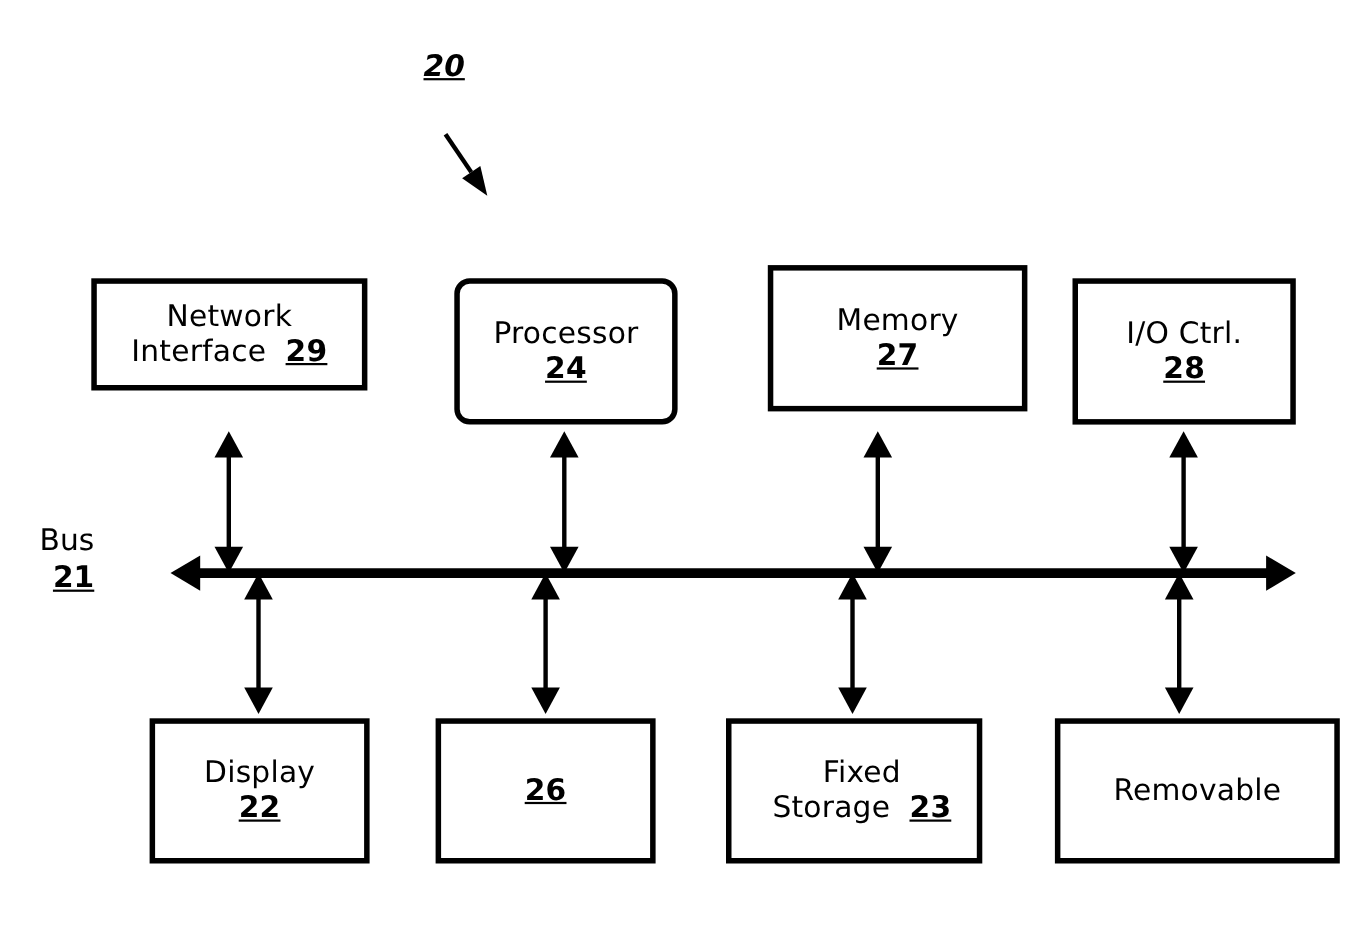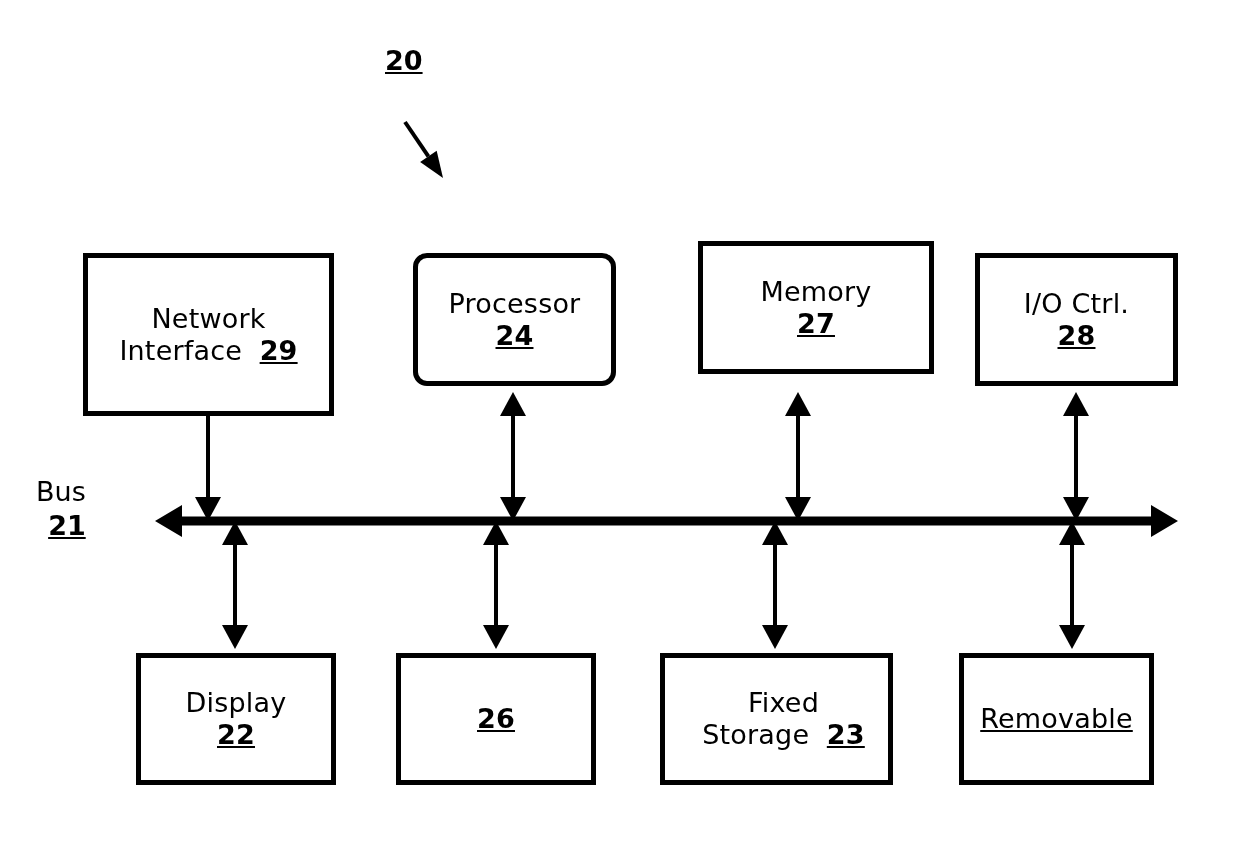--- a/index.html
+++ b/index.html
@@ -48,20 +48,21 @@
     font-weight: bold;
     text-decoration: underline;
     text-underline-offset: 2px;
   }
   .fig-label {
     position: absolute;
     font-size: 27px;
     font-weight: bold;
     text-decoration: underline;
     text-underline-offset: 2px;
+    font-style: italic;
   }
   .bus-label {
     position: absolute;
     font-size: 27px;
     text-align: right;
     line-height: 1.25;
   }
 </style>
 </head>
 <body>
@@ -123,21 +124,21 @@
           <polygon points="1178,521 1151,505 1151,537" fill="#000000"></polygon>
         </g>
         <g>
           <line x1="405" y1="122" x2="428.4009631232311" y2="156.48562986581427" stroke="#000000" stroke-width="4"></line>
           <polygon points="443,178 420.12620537931355,162.1006440491869 436.6757208671487,150.87061568244164" fill="#000000"></polygon>
         </g>
       </g>
   </svg>
 
   <div id="boxes-layer">
-      <div class="node-box" style="left: 83px; top: 253px; width: 251px; height: 163px;">
+      <div class="node-box" style="left: 83px; top: 253px; width: 251px; height: 102px;">
         <div class="node-line">Network</div>
         <div class="node-line">Interface&nbsp;&nbsp;<span class="ref-num">29</span></div>
       </div>
       <div class="node-box" style="left: 413px; top: 253px; width: 203px; height: 133px; border-radius: 14px;">
         <div class="node-line">Processor</div>
         <div class="node-line"><span class="ref-num">24</span></div>
       </div>
       <div class="node-box" style="left: 698px; top: 241px; width: 236px; height: 133px;">
         <div class="node-line">Memory</div>
         <div class="node-line"><span class="ref-num">27</span></div>
@@ -150,18 +151,18 @@
         <div class="node-line">Display</div>
         <div class="node-line"><span class="ref-num">22</span></div>
       </div>
       <div class="node-box" style="left: 396px; top: 653px; width: 200px; height: 132px;">
         <div class="node-line"><span class="ref-num">26</span></div>
       </div>
       <div class="node-box" style="left: 660px; top: 653px; width: 233px; height: 132px; padding-left: 14px;">
         <div class="node-line">Fixed</div>
         <div class="node-line">Storage&nbsp;&nbsp;<span class="ref-num">23</span></div>
       </div>
-      <div class="node-box" style="left: 959px; top: 653px; width: 195px; height: 132px; text-decoration: underline;">
+      <div class="node-box" style="left: 959px; top: 653px; width: 259px; height: 132px;">
         <div class="node-line">Removable</div>
       </div>
     </div>
 
 </div>
 
 </body></html>

